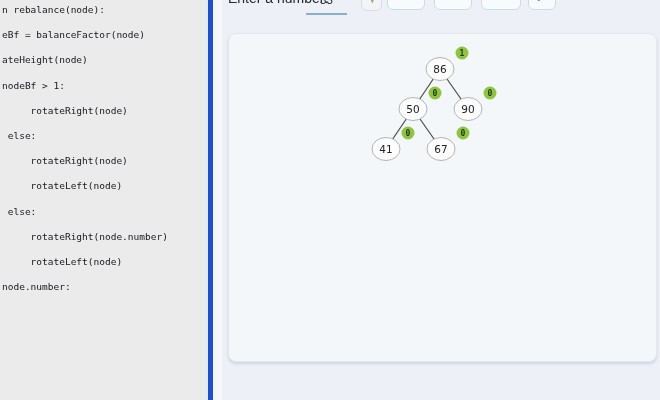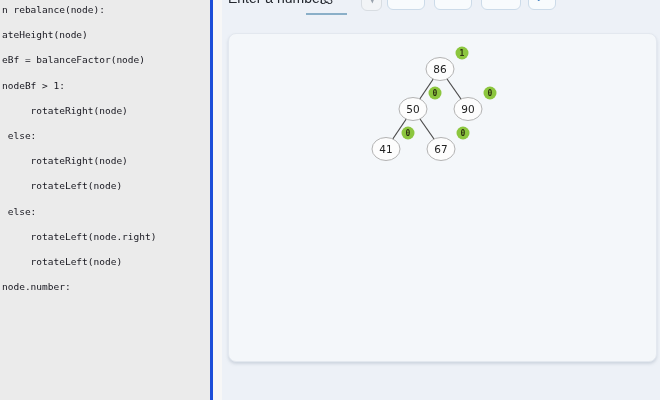--- a/index.html
+++ b/index.html
@@ -3,21 +3,21 @@
 <meta charset="utf-8">
 <style>
   * { margin:0; padding:0; box-sizing:border-box; }
   html,body { width:660px; height:400px; overflow:hidden;
     font-family:"Liberation Sans", sans-serif; }
   body { position:relative; background:#edf1f7; }
 
   
   .code-panel {
     position:absolute; left:0; top:0; width:213px; height:400px;
-    background:#ebebeb; border-right:3px solid #1d4ed8;
+    background:#ebebeb; border-right:5px solid #1d4ed8;
     overflow:hidden;
   }
   .code-lines { margin-top:-3px; padding-left:2px; }
   .code-line {
     font-family:"DejaVu Sans Mono", monospace;
     font-size:9.5px; line-height:25.2px; color:#17171f;
     white-space:pre;
   }
   .scroll-strip {
     position:absolute; left:213px; top:0; width:9px; height:400px;
@@ -67,29 +67,29 @@
     box-shadow:0 2px 3px rgba(150,162,180,0.35);
   }
   .canvas svg { position:absolute; left:0; top:0; }
 </style>
 </head>
 <body>
 
 <div class="code-panel">
   <div class="code-lines">
       <div class="code-line">n rebalance(node):</div>
+      <div class="code-line">eBf = balanceFactor(node)</div>
       <div class="code-line">ateHeight(node)</div>
-      <div class="code-line">eBf = balanceFactor(node)</div>
       <div class="code-line">nodeBf &gt; 1:</div>
       <div class="code-line">     rotateRight(node)</div>
       <div class="code-line"> else:</div>
       <div class="code-line">     rotateRight(node)</div>
       <div class="code-line">     rotateLeft(node)</div>
       <div class="code-line"> else:</div>
-      <div class="code-line">     rotateLeft(node.right)</div>
+      <div class="code-line">     rotateRight(node.number)</div>
       <div class="code-line">     rotateLeft(node)</div>
       <div class="code-line">node.number:</div>
     </div>
 </div>
 <div class="scroll-strip"></div>
 
 <div class="toolbar">
   <span class="tb-label">Enter a number:</span>
   <input class="tb-input" value="33" style="">
   <div class="tb-send">

